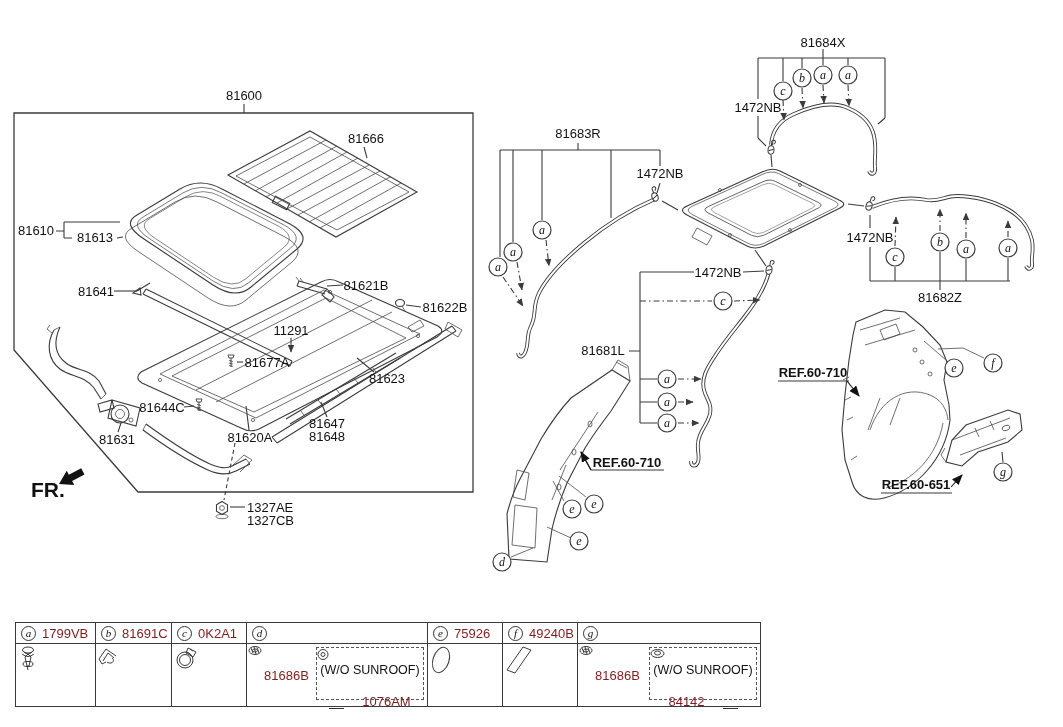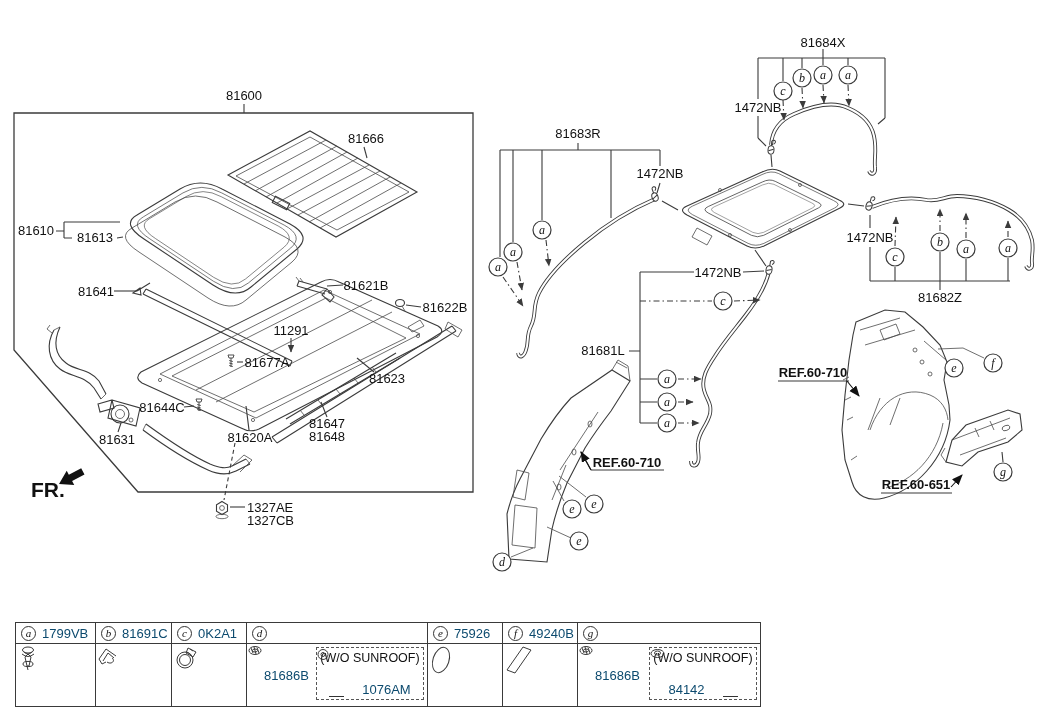--- a/index.html
+++ b/index.html
@@ -22,27 +22,27 @@
   
   .legend{position:absolute;left:15px;top:622px;width:746px;height:85px;
           border:1px solid #3a3a3a;box-sizing:border-box;display:flex;background:#fff}
   .lcell{box-sizing:border-box;border-right:1px solid #3a3a3a;display:flex;flex-direction:column}
   .lcell:last-child{border-right:none}
   .lhead{height:21px;box-sizing:border-box;border-bottom:1px solid #3a3a3a;
          display:flex;align-items:center;padding-left:5px;gap:6px}
   .lcirc{width:15px;height:15px;box-sizing:border-box;border:1px solid #333;border-radius:50%;
          font:italic 11px "Liberation Serif",serif;color:#111;display:flex;align-items:center;
          justify-content:center;flex:0 0 auto}
-  .lpart{font:13px "Liberation Sans",sans-serif;color:#0c4a6e;white-space:nowrap}
+  .lpart{font:13px "Liberation Sans",sans-serif;color:#7f1d1d;white-space:nowrap}
   .lbody{flex:1;display:flex;align-items:center;justify-content:center;position:relative}
   .dcol{display:flex;flex-direction:column;gap:3px;margin-left:17px}
   .dcol .lpart{font-size:13px}
   .wobox{position:absolute;right:3px;top:3px;width:108px;height:53px;box-sizing:border-box;
          border:1.4px dashed #555;display:flex;flex-direction:column;align-items:center}
-  .wo{font:12.5px "Liberation Sans",sans-serif;color:#111;margin-top:3px;white-space:nowrap}
+  .wo{font:12.5px "Liberation Sans",sans-serif;color:#111;margin-top:15px;white-space:nowrap}
   .worow{display:flex;align-items:flex-end;gap:18px;margin-top:17px}
   .ln{width:15px;height:0;border-top:1.3px solid #333}
 </style>
 </head>
 <body>
 
 <div class="page">
 <svg width="1063" height="727" viewBox="0 0 1063 727">
   <defs>
     <marker id="ah" markerWidth="8" markerHeight="7" refX="6.5" refY="3" orient="auto">

